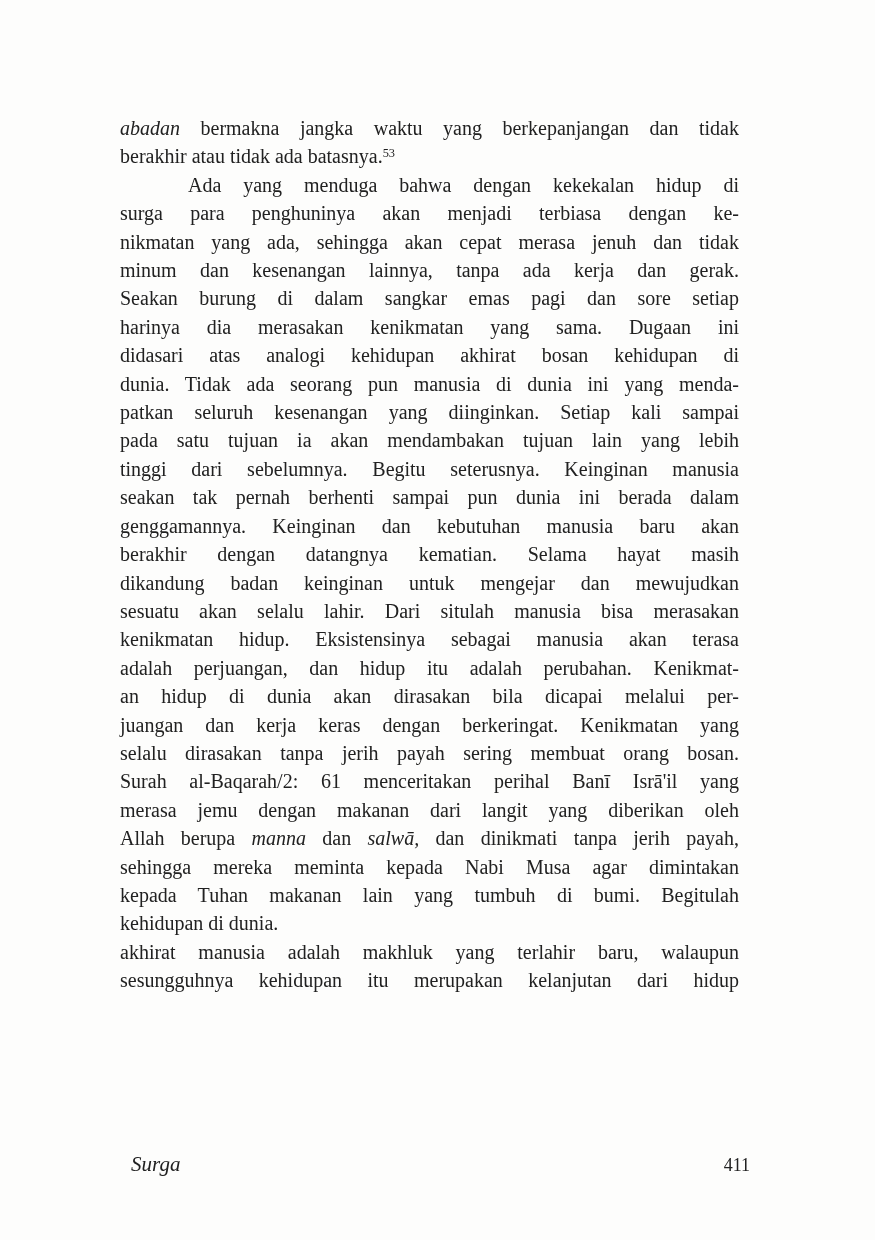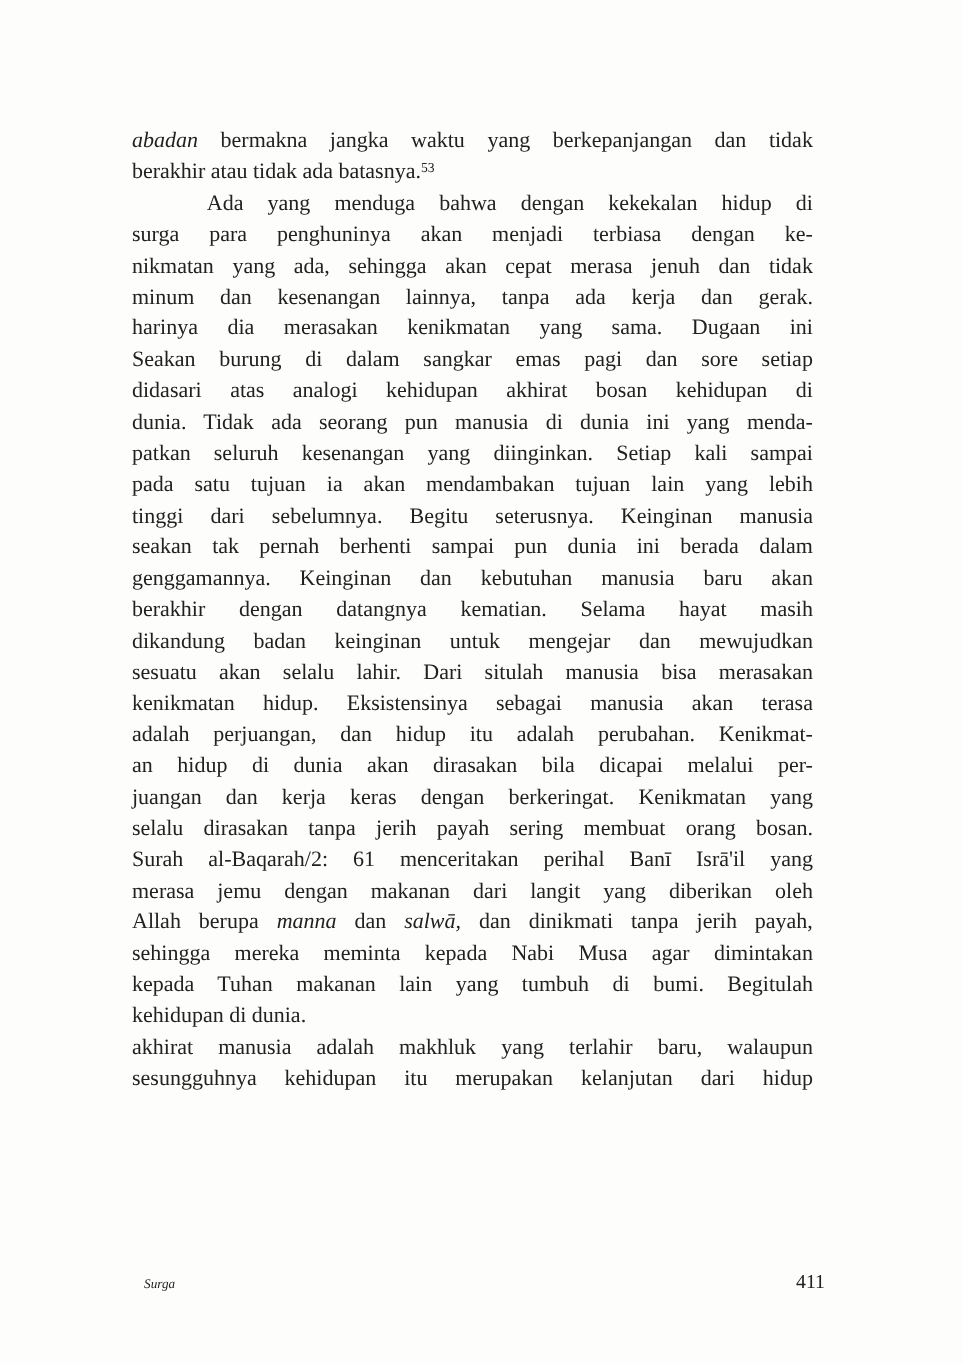--- a/index.html
+++ b/index.html
@@ -51,41 +51,41 @@
     position: absolute;
     left: 131px;
     width: 619px;
     top: 1138px;
     display: flex;
     justify-content: space-between;
     align-items: baseline;
   }
   .footer-left {
     font-style: italic;
-    font-size: 12px;
+    font-size: 21px;
   }
   .footer-right {
     font-size: 18px;
     margin-top: 17px;
   }
 </style>
 </head>
 <body>
 
 <div class="page">
 
   <div class="text-block">
       <div class="line"><span class="it">abadan</span> bermakna jangka waktu yang berkepanjangan dan tidak</div>
       <div class="line last">berakhir atau tidak ada batasnya.<sup class="fn">53</sup></div>
       <div class="line indent">Ada yang menduga bahwa dengan kekekalan hidup di</div>
       <div class="line">surga para penghuninya akan menjadi terbiasa dengan ke-</div>
       <div class="line">nikmatan yang ada, sehingga akan cepat merasa jenuh dan tidak</div>
       <div class="line">minum dan kesenangan lainnya, tanpa ada kerja dan gerak.</div>
+      <div class="line">Seakan burung di dalam sangkar emas pagi dan sore setiap</div>
       <div class="line">harinya dia merasakan kenikmatan yang sama. Dugaan ini</div>
-      <div class="line">Seakan burung di dalam sangkar emas pagi dan sore setiap</div>
       <div class="line">didasari atas analogi kehidupan akhirat bosan kehidupan di</div>
       <div class="line">dunia. Tidak ada seorang pun manusia di dunia ini yang menda-</div>
       <div class="line">patkan seluruh kesenangan yang diinginkan. Setiap kali sampai</div>
       <div class="line">pada satu tujuan ia akan mendambakan tujuan lain yang lebih</div>
       <div class="line">tinggi dari sebelumnya. Begitu seterusnya. Keinginan manusia</div>
       <div class="line">seakan tak pernah berhenti sampai pun dunia ini berada dalam</div>
       <div class="line">genggamannya. Keinginan dan kebutuhan manusia baru akan</div>
       <div class="line">berakhir dengan datangnya kematian. Selama hayat masih</div>
       <div class="line">dikandung badan keinginan untuk mengejar dan mewujudkan</div>
       <div class="line">sesuatu akan selalu lahir. Dari situlah manusia bisa merasakan</div>

